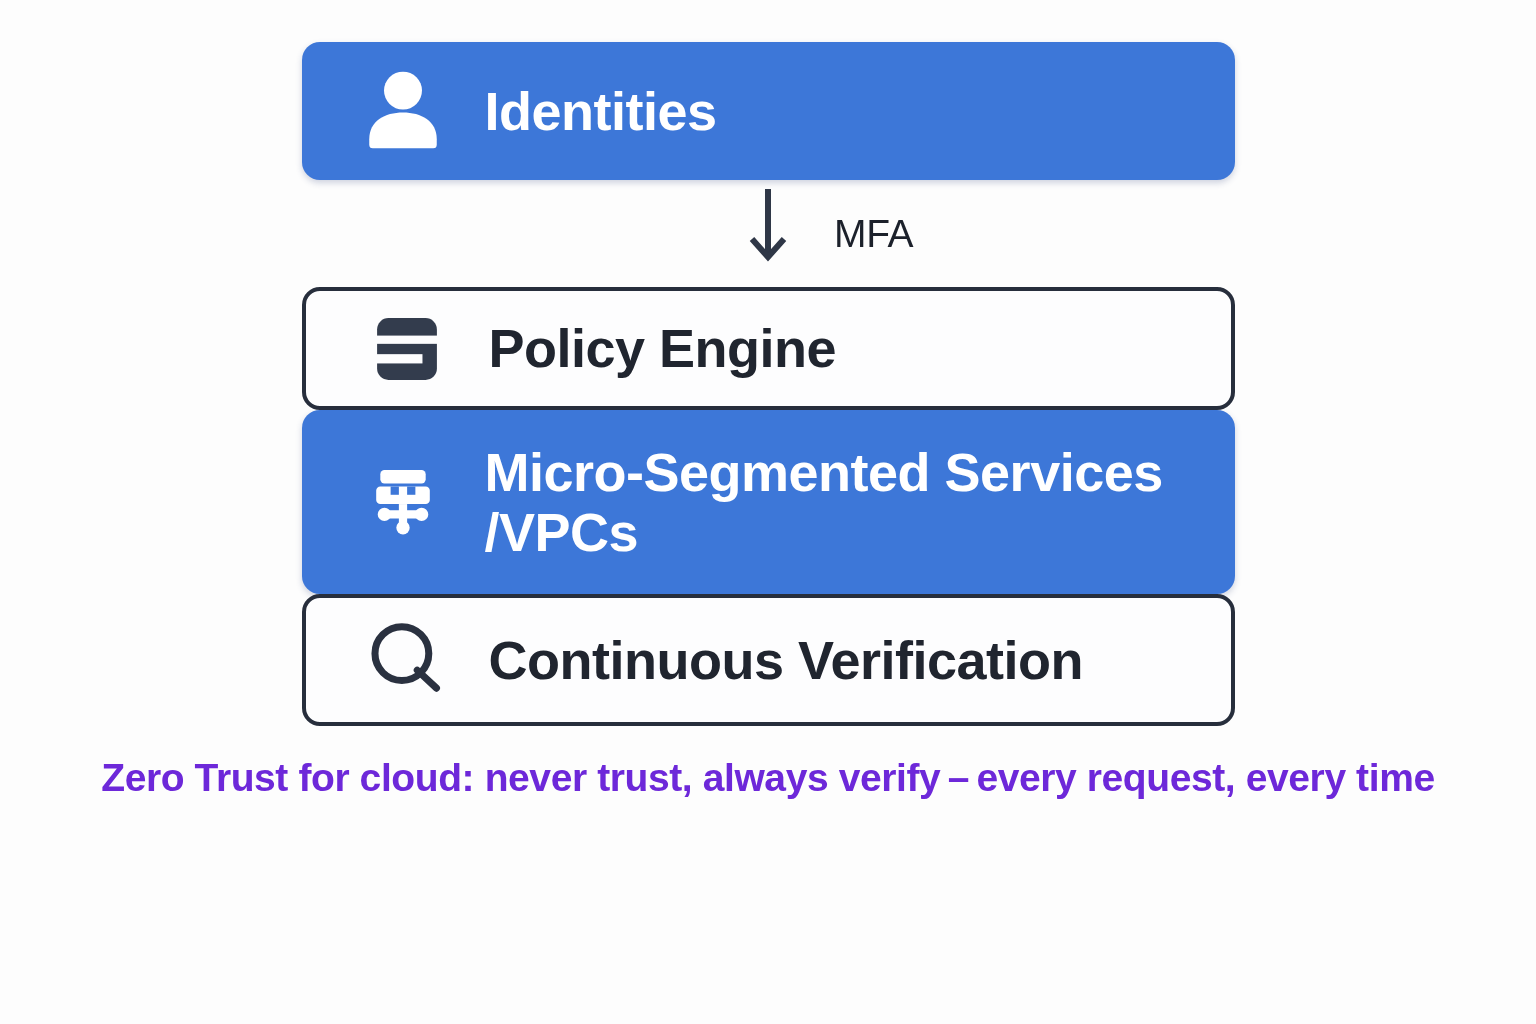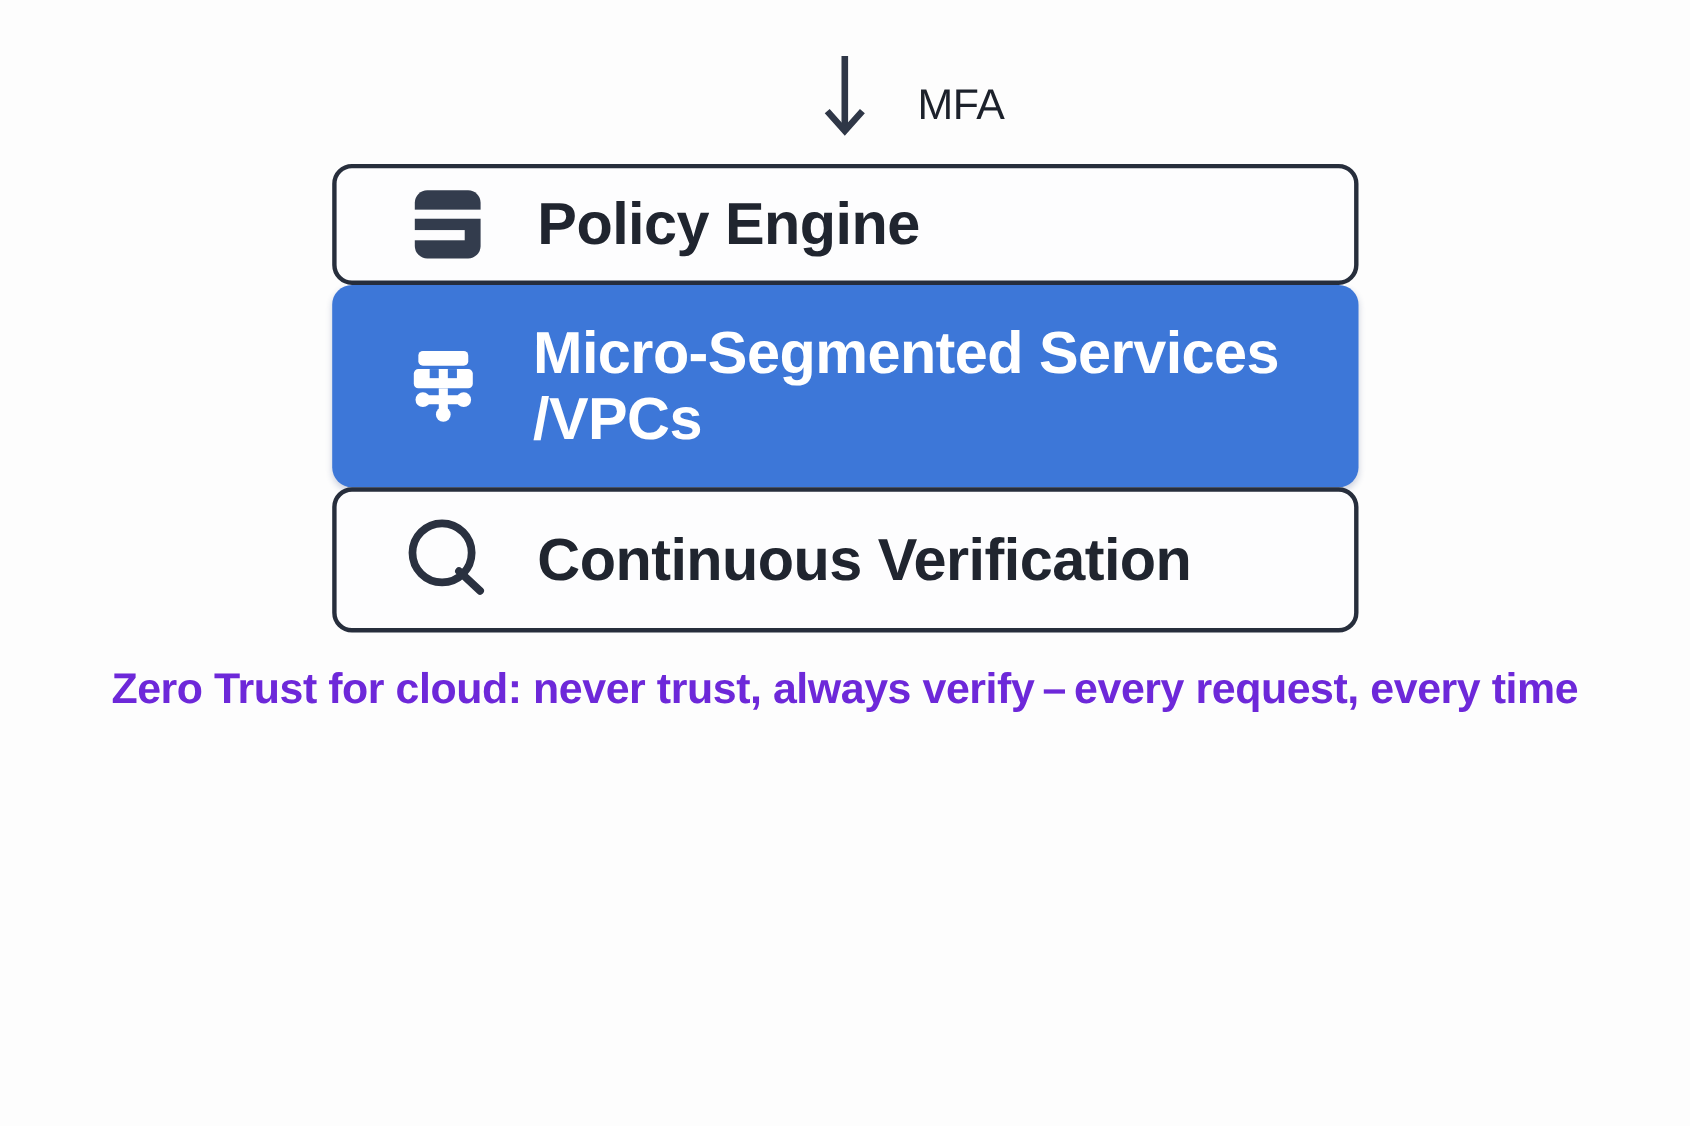--- a/index.html
+++ b/index.html
@@ -32,21 +32,21 @@
     background: #3d77d8;
     color: #ffffff;
     box-shadow: 0 3px 6px rgba(40, 60, 120, 0.22);
   }
   .node.outlined {
     background: #fdfdfe;
     border: 4px solid #272e3c;
     color: #20252f;
   }
   .node-1 { height: 138px; }
-  .node-2 { height: 110px; }
+  .node-2 { height: 123px; }
   .node-3 { height: 184px; }
   .node-4 { height: 132px; }
   .node-icon {
     width: 92px;
     flex: 0 0 92px;
     display: flex;
     align-items: center;
     justify-content: center;
   }
   .node-label {
@@ -89,20 +89,29 @@
     color: #6d28d9;
     letter-spacing: -0.4px;
   }
 </style>
 </head>
 <body>
 
 <div class="canvas">
   <div class="flow-column">
 
+    <div class="node blue node-1">
+      <span class="node-icon">
+        <svg width="90" height="90" viewBox="0 0 64 64" aria-hidden="true">
+          <circle cx="32" cy="17.5" r="13.5" fill="#ffffff"></circle>
+          <path d="M8,56 v-4 c0,-13 11,-19 24,-19 s24,6 24,19 v4 a2.5,2.5 0 0 1 -2.5,2.5 h-43 a2.5,2.5 0 0 1 -2.5,-2.5 z" fill="#ffffff"></path>
+        </svg>
+      </span>
+      <span class="node-label">Identities</span>
+    </div>
 
     <div class="connector">
       <svg class="arrow" width="44" height="88" viewBox="0 0 44 88" aria-hidden="true">
         <line x1="22" y1="2" x2="22" y2="66" stroke="#2f3747" stroke-width="6"></line>
         <polyline points="6,52 22,70 38,52" fill="none" stroke="#2f3747" stroke-width="6" stroke-linejoin="miter"></polyline>
       </svg>
       <span class="edge-label">MFA</span>
     </div>
 
     <div class="node outlined node-2">

